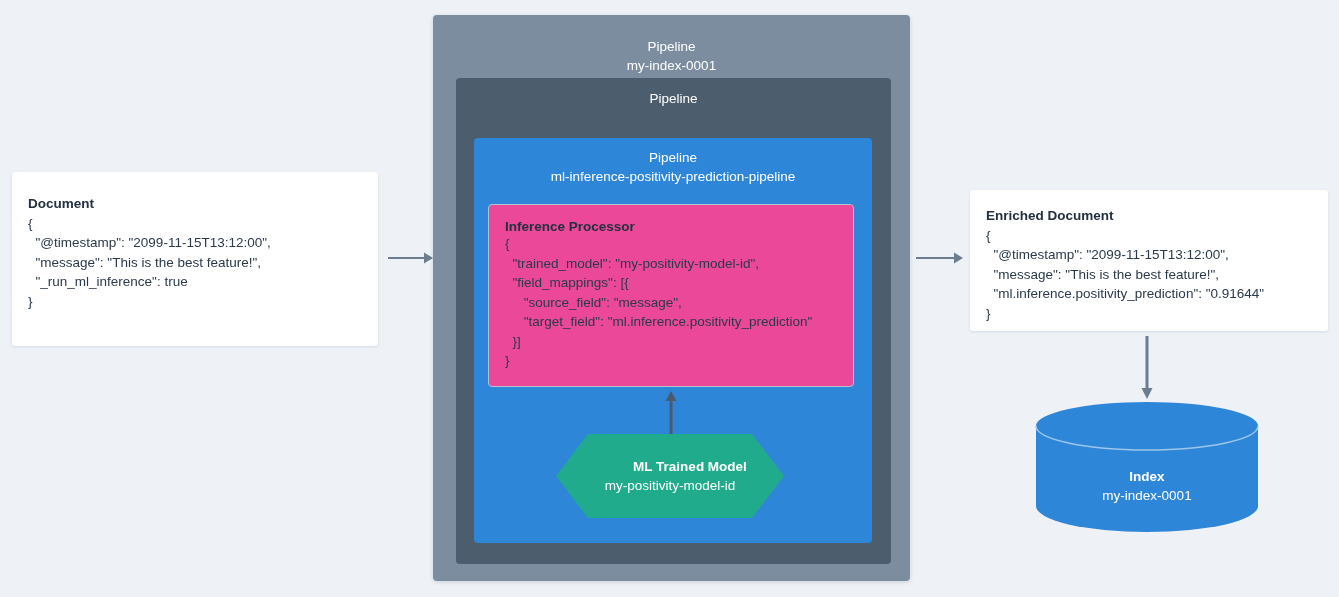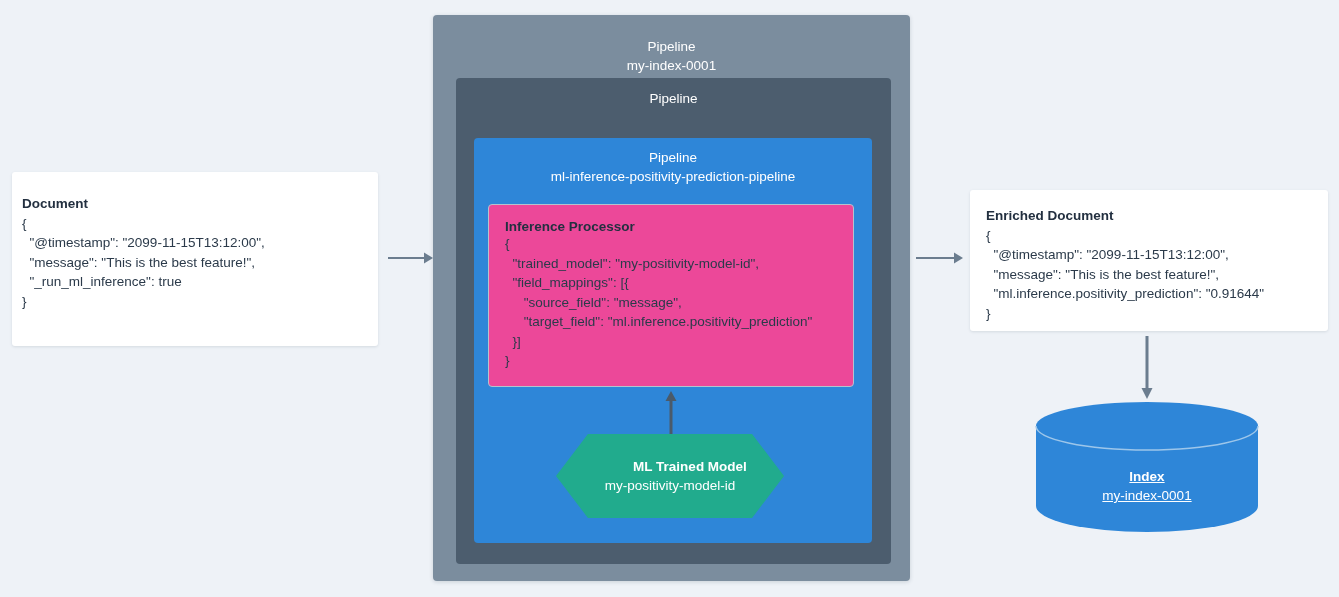--- a/index.html
+++ b/index.html
@@ -138,21 +138,21 @@
 
   
   .arrow { position: absolute; }
   .arrow svg { display: block; overflow: visible; }
 </style>
 </head>
 <body>
 
 <div id="canvas">
 
-  <div class="doc-card" style="left:12px; top:172px; width:366px; height:174px; padding:22px 18px 0 10px;">
+  <div class="doc-card" style="left:12px; top:172px; width:366px; height:174px; padding:22px 18px 0 16px;">
     <div class="doc-title">Document</div>
     <div class="doc-line">{</div>
     <div class="doc-line">  "@timestamp": "2099-11-15T13:12:00",</div>
     <div class="doc-line">  "message": "This is the best feature!",</div>
     <div class="doc-line">  "_run_ml_inference": true</div>
     <div class="doc-line">}</div>
   </div>
 
   <div class="arrow" style="left:388px; top:250px; width:46px; height:16px;">
     <svg width="46" height="16" viewBox="0 0 46 16">
@@ -226,19 +226,19 @@
       <polygon points="2.5,52 13.5,52 8,63" fill="#6b7d8f"></polygon>
     </svg>
   </div>
 
   <div class="cylinder" style="left:1034px; top:400px; width:226px; height:132px;">
     <svg class="cyl-svg" width="226" height="132" viewBox="0 0 226 132">
       <path d="M2,26 L2,106 A111,26 0 0 0 224,106 L224,26 Z" fill="#2e86d8"></path>
       <ellipse cx="113" cy="26" rx="111" ry="24" fill="#2e86d8"></ellipse>
       <path d="M2,26 A111,24 0 0 0 224,26" fill="none" stroke="#9dc6ea" stroke-width="1.5"></path>
     </svg>
-    <div class="cyl-label" style="top:68px;text-decoration:underline;">
+    <div class="cyl-label" style="top:68px;">
       <span class="cyl-title">Index</span>
       <span class="cyl-sub">my-index-0001</span>
     </div>
   </div>
 
 </div>
 
 </body></html>

